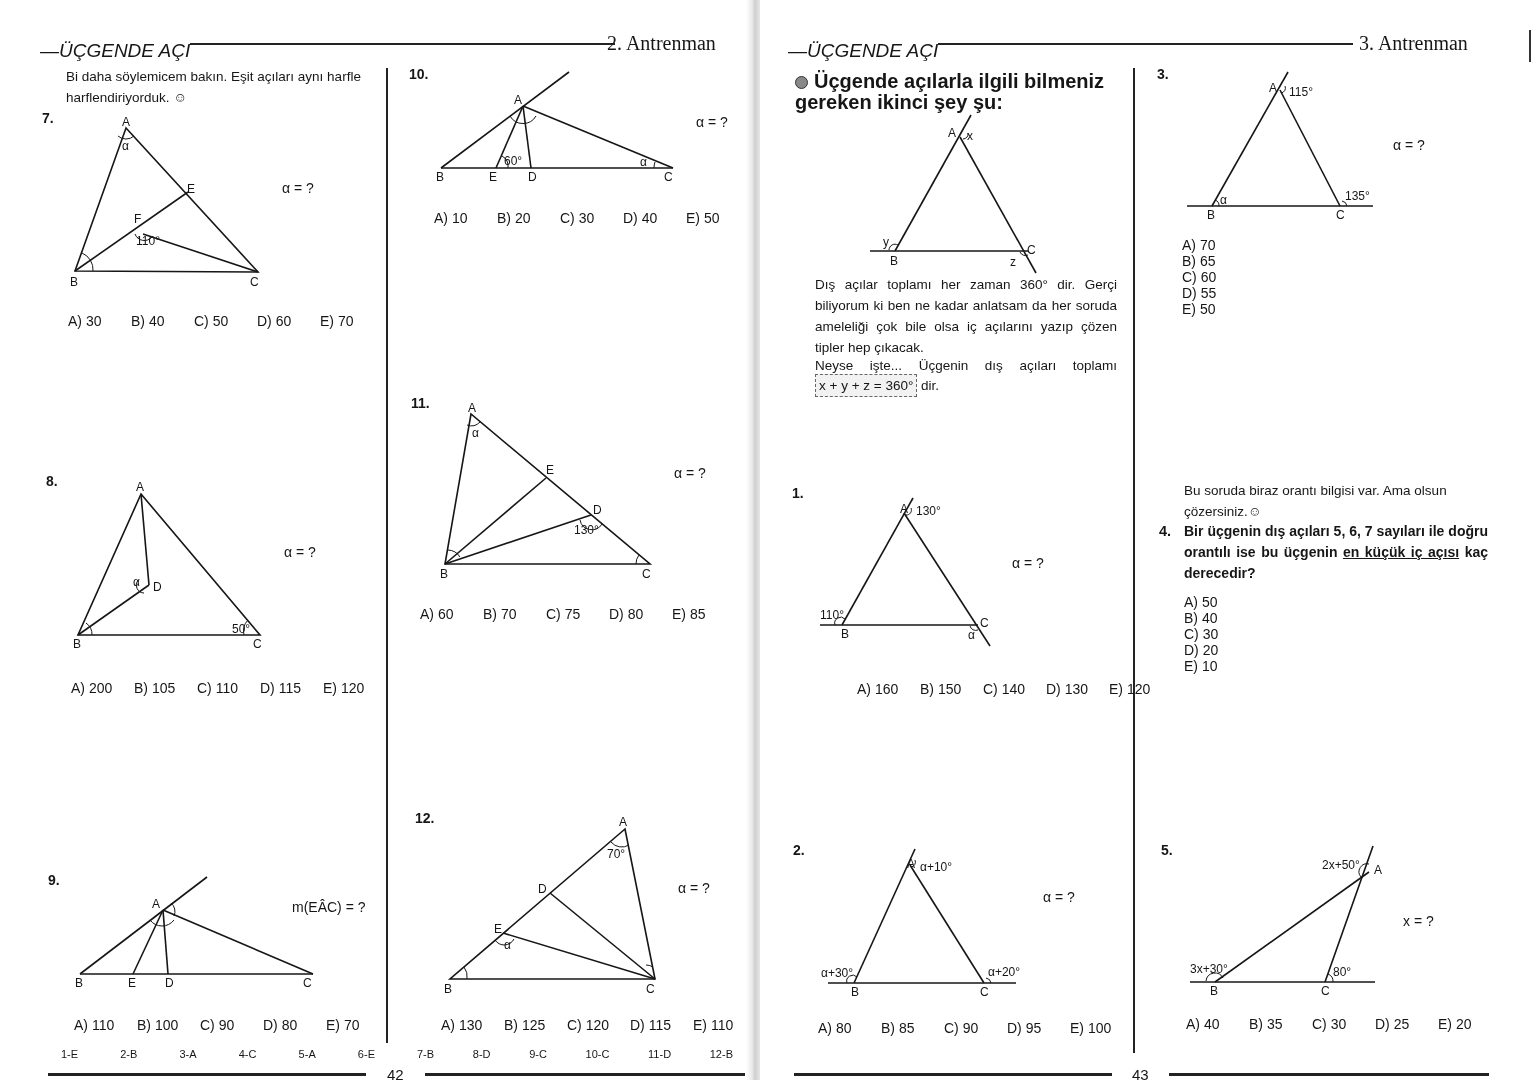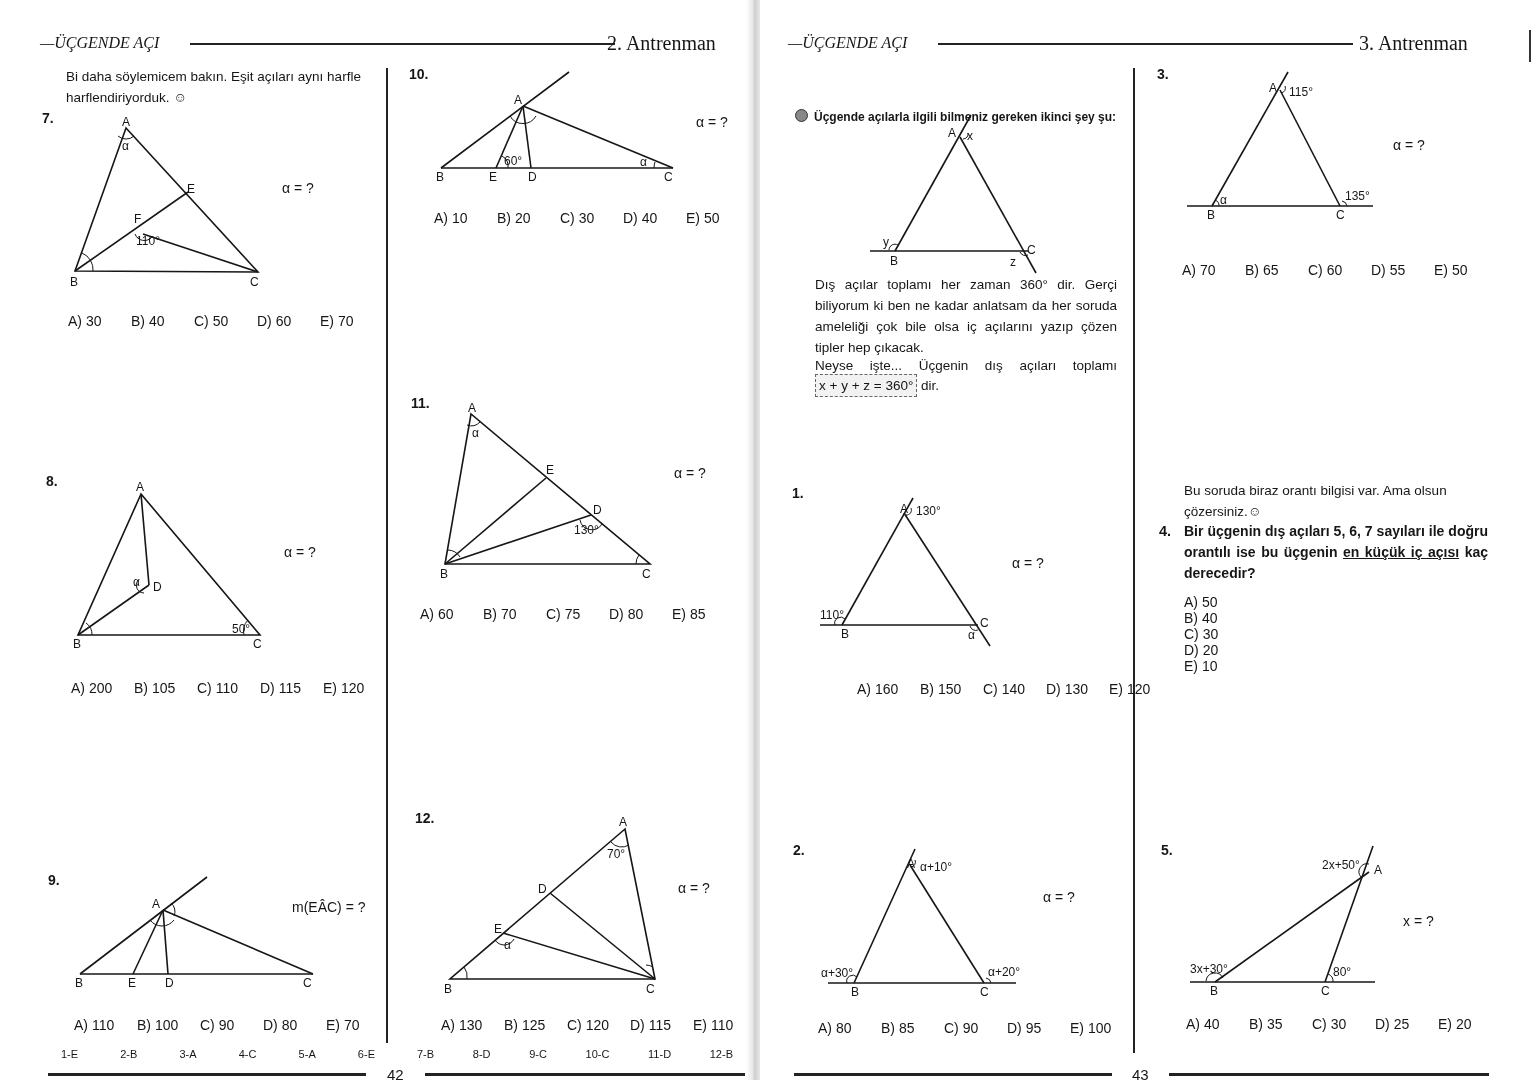--- a/index.html
+++ b/index.html
@@ -6,22 +6,22 @@
   body { width:1537px; height:1080px; position:relative; background:#fff; overflow:hidden;
          font-family:"Liberation Sans", sans-serif; color:#161616; }
   .page { position:absolute; top:0; height:1080px; background:#fff; }
   #page-left { left:0; width:755px; }
   #page-right { left:760px; width:777px; }
   .gutter { position:absolute; left:746px; top:0; width:16px; height:1080px;
             background:linear-gradient(90deg,#fff 0%,#e8e8e8 40%,#cfcfcf 55%,#f0f0f0 100%); }
   .topscan { position:absolute; left:0; top:0; width:1537px; height:8px;
              background:repeating-linear-gradient(90deg,#ddd 0 3px,#fff 3px 9px); opacity:.5; }
   .header { position:absolute; top:30px; height:30px; }
-  .header .sect { position:absolute; left:0; top:4px; font-family:Liberation Serif, serif;
-                  font-style:italic; font-size:16px; white-space:nowrap; }
+  .header .sect { position:absolute; left:0; top:10px; font-family:Liberation Sans, sans-serif;
+                  font-style:italic; font-size:19px; white-space:nowrap; }
   .header .rule { position:absolute; top:13px; height:2px; background:#222; }
   .header .train { position:absolute; top:2px; font-family:"Liberation Serif", serif; font-size:20px; white-space:nowrap; }
   .vdivider { position:absolute; width:2px; background:#222; }
   .txt { position:absolute; font-size:13.5px; line-height:21px; }
   .bold { font-weight:bold; }
   .qnum { position:absolute; font-weight:bold; font-size:14px; }
   .qprompt { position:absolute; font-size:14px; white-space:nowrap; }
   .choices { position:absolute; display:flex; font-size:14px; white-space:nowrap; }
   .choices span { display:inline-block; width:63px; }
   .fig { position:absolute; overflow:visible; }
@@ -242,21 +242,21 @@
 <div class="page" id="page-right">
   <div class="header" style="left:28px;width:700px;">
     <span class="sect">—<span>ÜÇGENDE AÇI</span></span>
     <div class="rule" style="left:150px;width:415px;"></div>
     <span class="train" style="left:571px;">3. Antrenman</span>
   </div>
 
   <div class="vdivider" style="left:373px;top:68px;height:985px;"></div>
 
   <div>
-    <div class="txt bold" style="left:35px;top:71px;width:325px;font-size:12px;margin-top:36px;">
+    <div class="txt bold" style="left:35px;top:71px;width:325px;font-size:20px;">
       <span class="bullet"></span><span>Üçgende açılarla ilgili bilmeniz gereken ikinci şey şu:</span>
     </div>
     <svg class="fig" style="left:108px;top:115px;" width="190" height="160">
       <line x1="27" y1="136" x2="103" y2="0"></line>
       <line x1="92" y1="22" x2="168" y2="158"></line>
       <line x1="2" y1="136" x2="160" y2="136"></line>
       <path class="thin" d="M95,24 A5,5 0 0 0 100,18"></path>
       <path class="thin" d="M21,135 A6,6 0 0 1 30,130"></path>
       <path class="thin" d="M152,137 A6,6 0 0 0 160,140"></path>
       <text x="80" y="22">A</text>
@@ -336,21 +336,21 @@
       <path class="thin" d="M30,130 A6,6 0 0 1 34,136"></path>
       <path class="thin" d="M157,131 A6,6 0 0 1 162,136"></path>
       <text x="84" y="22">A</text>
       <text x="104" y="26">115°</text>
       <text x="35" y="134">α</text>
       <text x="22" y="149">B</text>
       <text x="160" y="130">135°</text>
       <text x="151" y="149">C</text>
     </svg>
     <span class="qprompt" style="left:633px;top:137px;">α = ?</span>
-    <div class="choices" style="left:422px;top:262px;">
+    <div class="choices" style="left:422px;top:237px;flex-direction:column;">
       <span>A) 70</span>
       <span>B) 65</span>
       <span>C) 60</span>
       <span>D) 55</span>
       <span>E) 50</span>
     </div>
   </div>
 
   <div>
     <div class="txt" style="left:424px;top:480px;width:305px;">Bu soruda biraz orantı bilgisi var. Ama olsun çözersiniz.☺</div>

